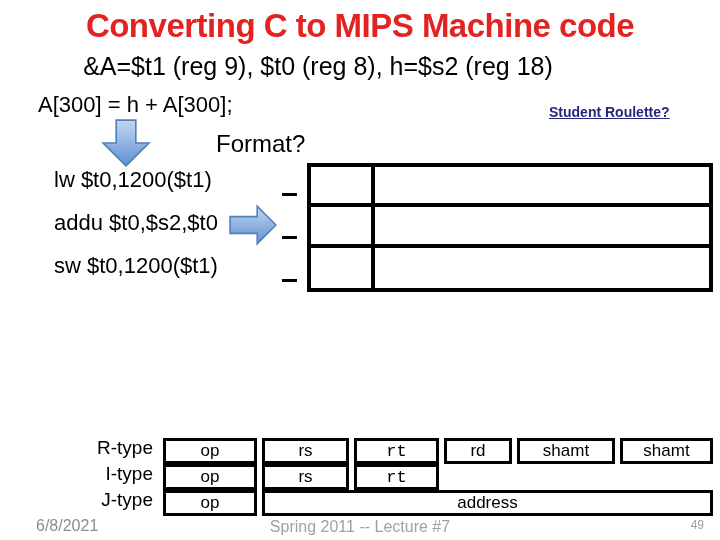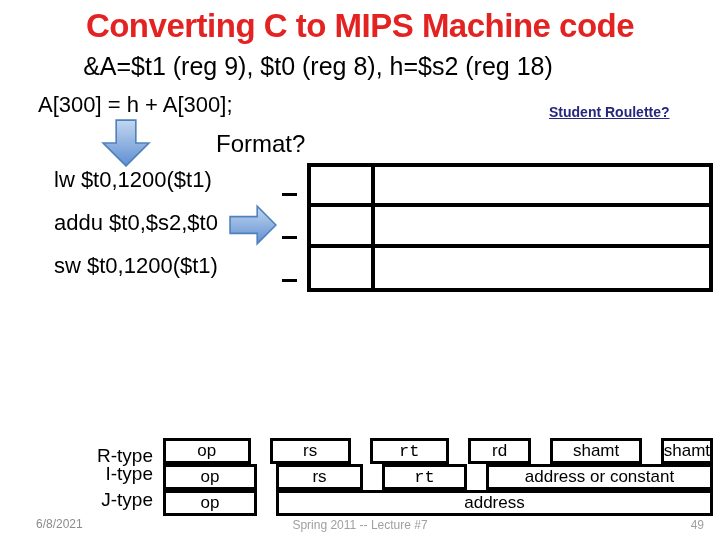--- a/index.html
+++ b/index.html
@@ -36,39 +36,39 @@
     border:4px solid #000;box-sizing:border-box;
     display:grid;grid-template-columns:64px 1fr;grid-template-rows:1fr 1fr 1fr;
   }
   .enc-cell{border-right:4px solid #000;border-bottom:4px solid #000;background:#fff;}
   .enc-cell.last-col{border-right:none;}
   .enc-cell.last-row{border-bottom:none;}
   .fmt-label{
     position:absolute;left:60px;width:93px;text-align:right;
     font-size:19px;white-space:nowrap;
   }
-  .fmt-label.l0{top:437px;margin-top:8px;}
+  .fmt-label.l0{top:437px;}
   .fmt-label.l1{top:463px;}
   .fmt-label.l2{top:489px;}
   .fmt-row{
     position:absolute;left:163px;width:550px;height:26px;display:flex;box-sizing:border-box;
   }
   .fmt-row.r0{top:438px;}
   .fmt-row.r1{top:464px;}
   .fmt-row.r2{top:490px;}
   .fmt-cell{
     border:3px solid #000;box-sizing:border-box;background:#fff;
     display:flex;align-items:center;justify-content:center;
-    font-size:17px;height:26px;margin-right:19px;white-space:nowrap;
+    font-size:17px;height:26px;margin-right:5px;white-space:nowrap;
   }
   .fmt-cell:last-child{margin-right:0;}
   .w-op{width:94px;} .w-rs{width:87px;} .w-rt{width:85px;font-family:Liberation Mono, monospace;} .w-rd{width:68px;} .w-shamt{width:98px;}
   .w-grow{flex:1;}
-  .footer-date{position:absolute;left:36px;top:517px;font-size:12px;color:#8c8c8c;}
-  .footer-center{position:absolute;left:0;top:518px;width:720px;text-align:center;font-size:12px;color:#a0a0a0;}
+  .footer-date{position:absolute;left:36px;top:517px;font-size:16px;color:#8c8c8c;}
+  .footer-center{position:absolute;left:0;top:518px;width:720px;text-align:center;font-size:16px;color:#a0a0a0;}
   .footer-page{position:absolute;right:16px;top:518px;font-size:12px;color:#a0a0a0;}
 </style>
 </head>
 <body>
 
 <div class="slide">
 
   <div class="title">Converting C to MIPS Machine code</div>
   <div class="subtitle">&amp;A=$t1 (reg 9), $t0 (reg 8), h=$s2 (reg 18)</div>
 
@@ -124,21 +124,20 @@
     <div class="fmt-cell w-rt">rt</div>
     <div class="fmt-cell w-rd">rd</div>
     <div class="fmt-cell w-shamt">shamt</div>
     <div class="fmt-cell w-grow">shamt</div>
   </div>
 
   <div class="fmt-row r1">
     <div class="fmt-cell w-op">op</div>
     <div class="fmt-cell w-rs">rs</div>
     <div class="fmt-cell w-rt">rt</div>
-    <div class="fmt-cell w-grow">address or constant</div>
   </div>
 
   <div class="fmt-row r2">
     <div class="fmt-cell w-op">op</div>
     <div class="fmt-cell w-grow">address</div>
   </div>
 
   <div class="footer-date">6/8/2021</div>
   <div class="footer-center">Spring 2011 -- Lecture #7</div>
   <div class="footer-page">49</div>

